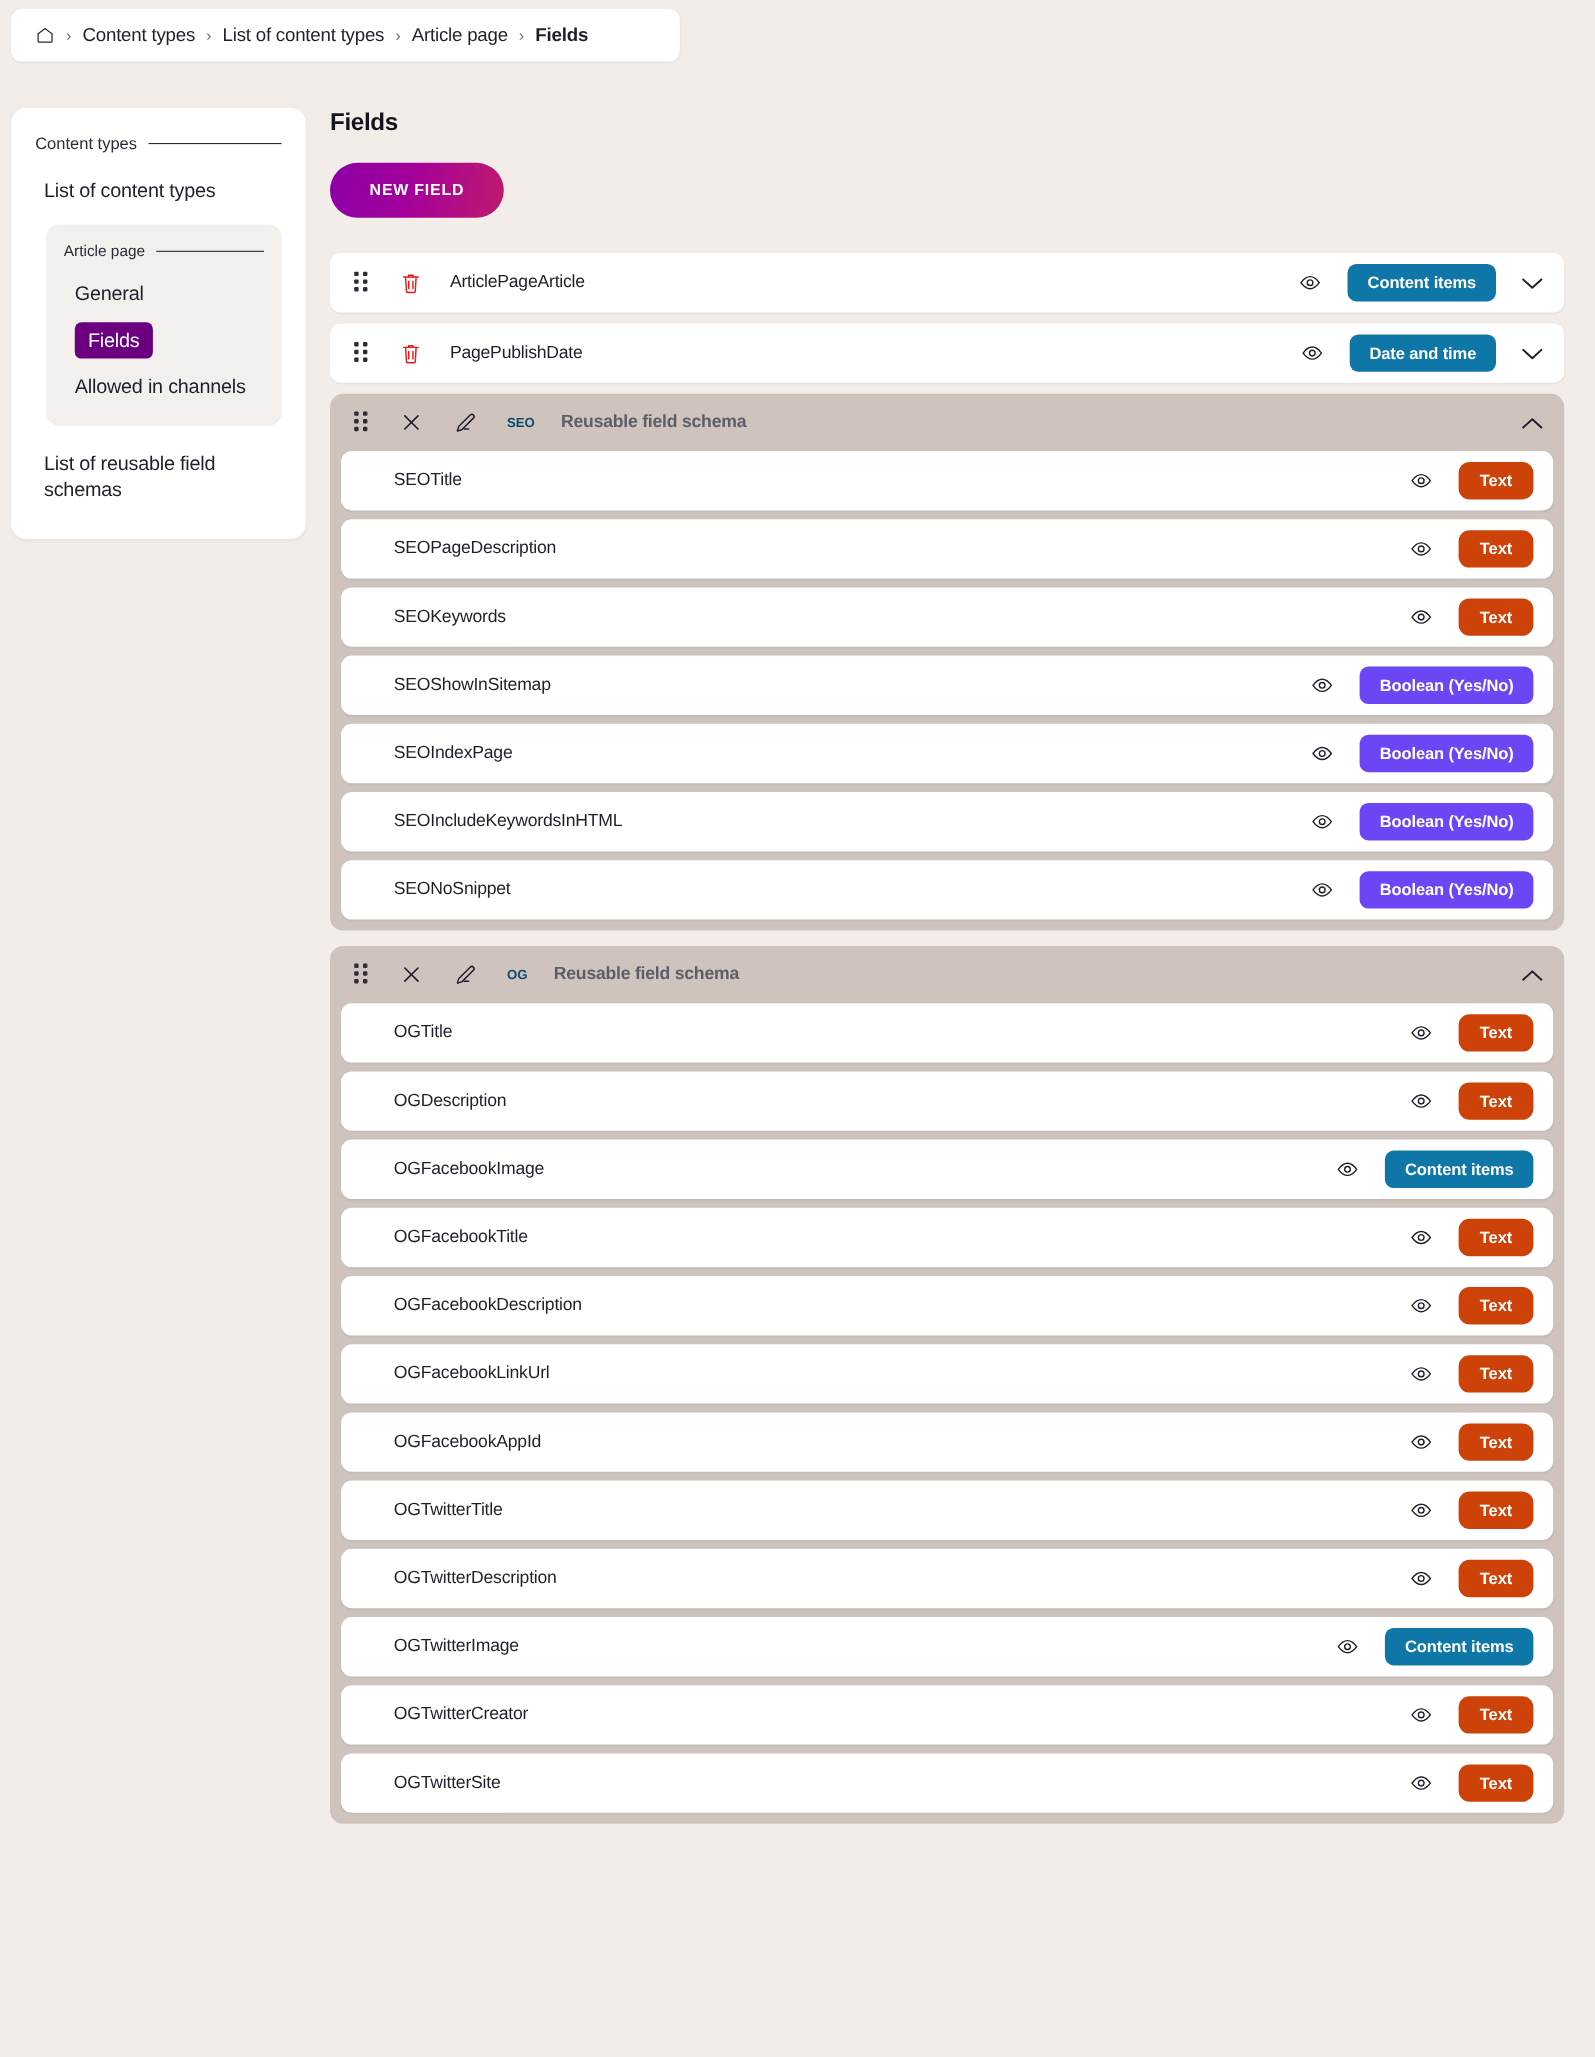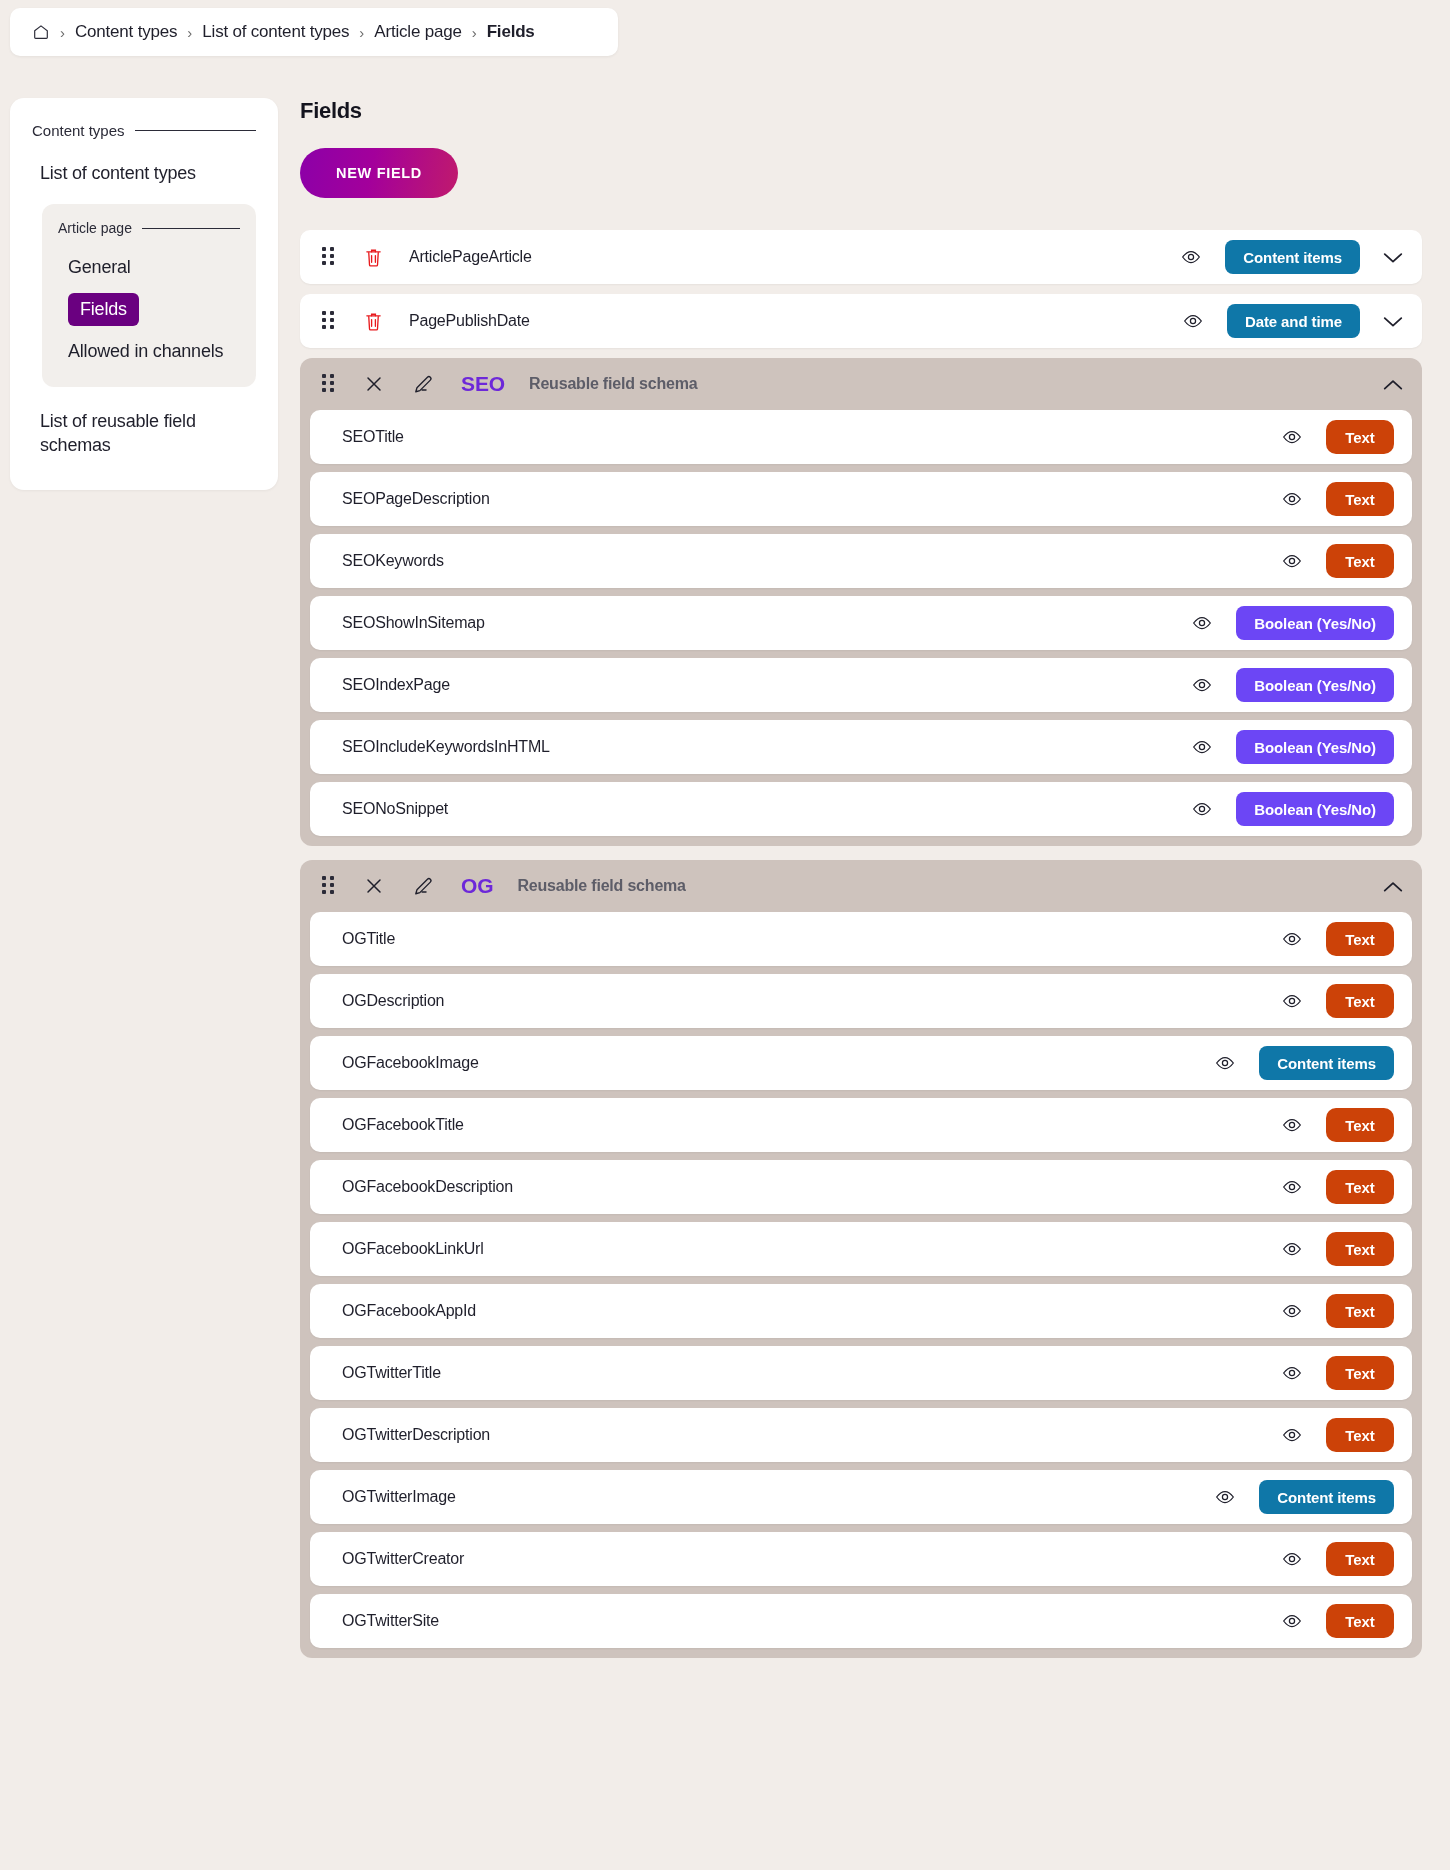--- a/index.html
+++ b/index.html
@@ -198,35 +198,35 @@
   .schema-head {
     height: 52px;
     display: flex;
     align-items: center;
     padding: 0 18px 0 22px;
   }
   .schema-x { margin-left: 28px; display: flex; align-items: center; cursor: pointer; }
   .schema-pencil { margin-left: 28px; display: flex; align-items: center; cursor: pointer; }
   .schema-code {
     margin-left: 28px;
-    font-size: 21px;
+    font-size: 12px;
     font-weight: 700;
-    color: #6d28d9;
+    color: #0c4a6e;
     letter-spacing: -0.1px;
   }
   .schema-kind {
     margin-left: 24px;
     font-size: 16px;
     color: #5d5d68;
     letter-spacing: -0.2px;
     font-weight: bold;
   }
   .schema-body { padding: 0 10px; }
   .schema-body .field-row { margin-bottom: 8px; padding-left: 32px; }
-  .schema-body .field-row .row-name { margin-left: 0; }
+  .schema-body .field-row .row-name { margin-left: 16px; }
   .schema-body .field-row:last-child { margin-bottom: 0; }
 </style>
 </head>
 <body>
 
 <div class="page">
 
   <div class="breadcrumb-bar">
     <span class="bc-home">
       <svg width="18" height="18" viewBox="0 0 20 20" fill="none" stroke="#2b2b38" stroke-width="1.3">

